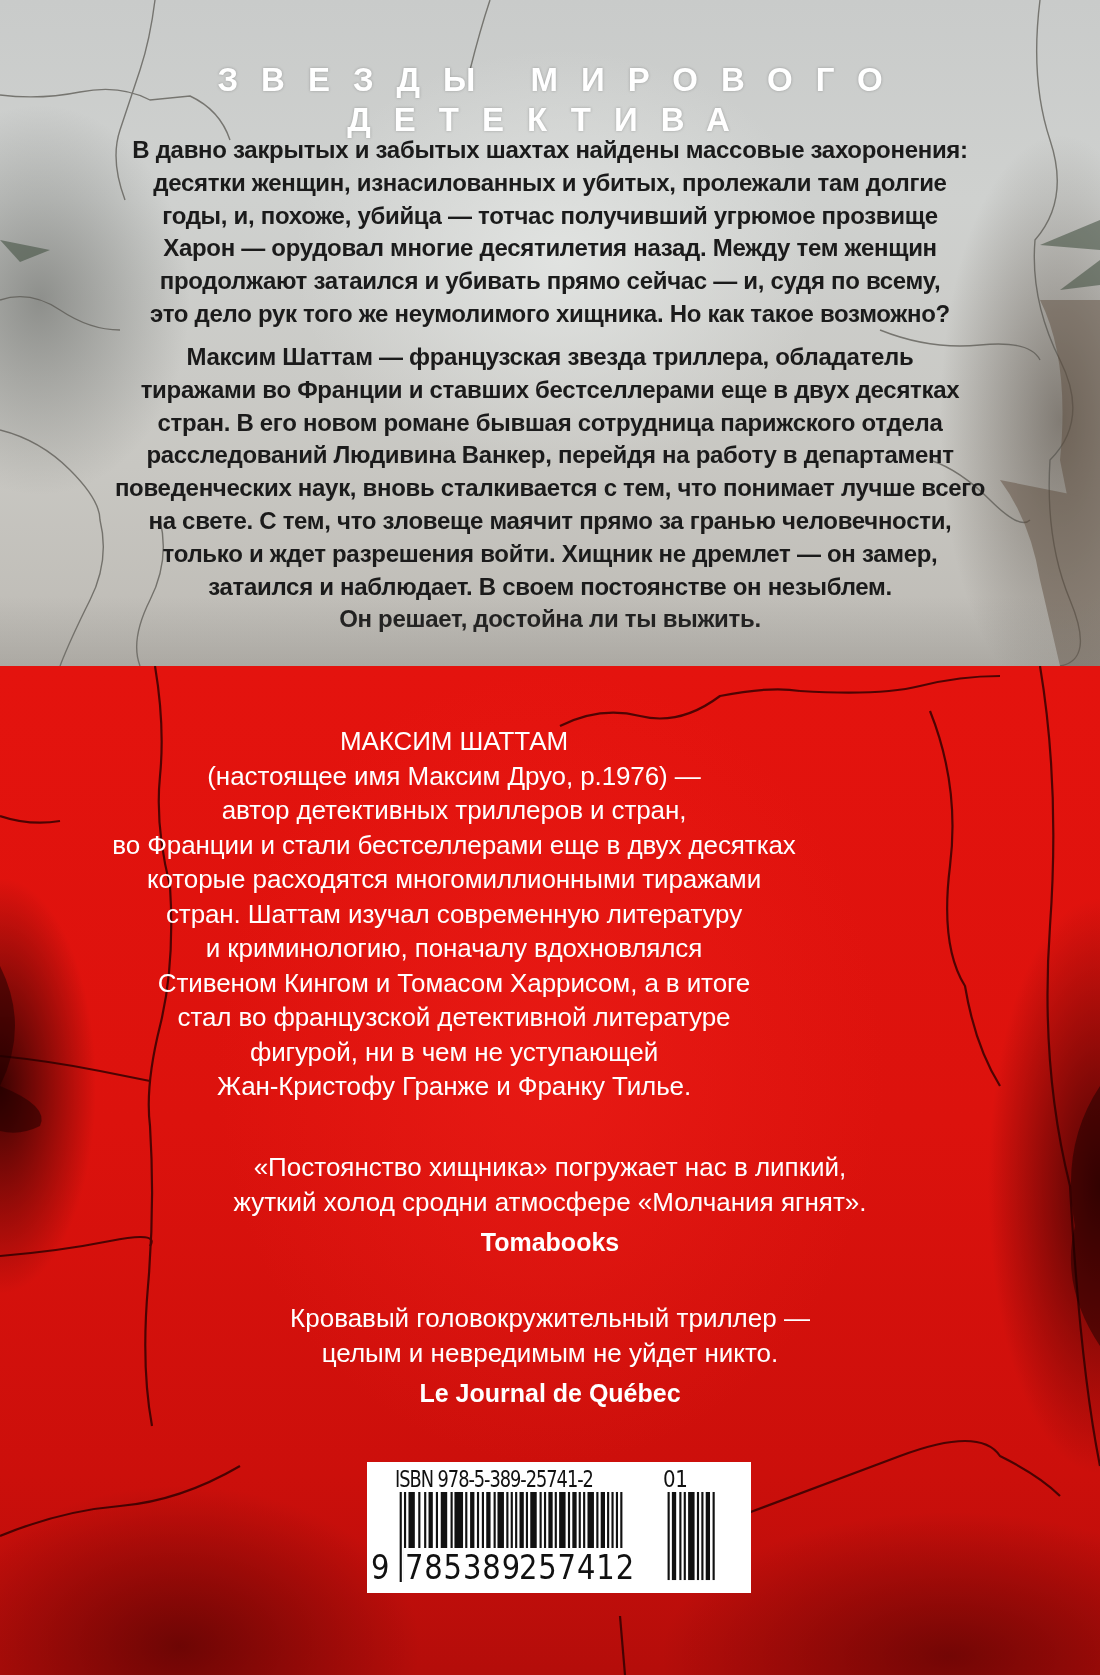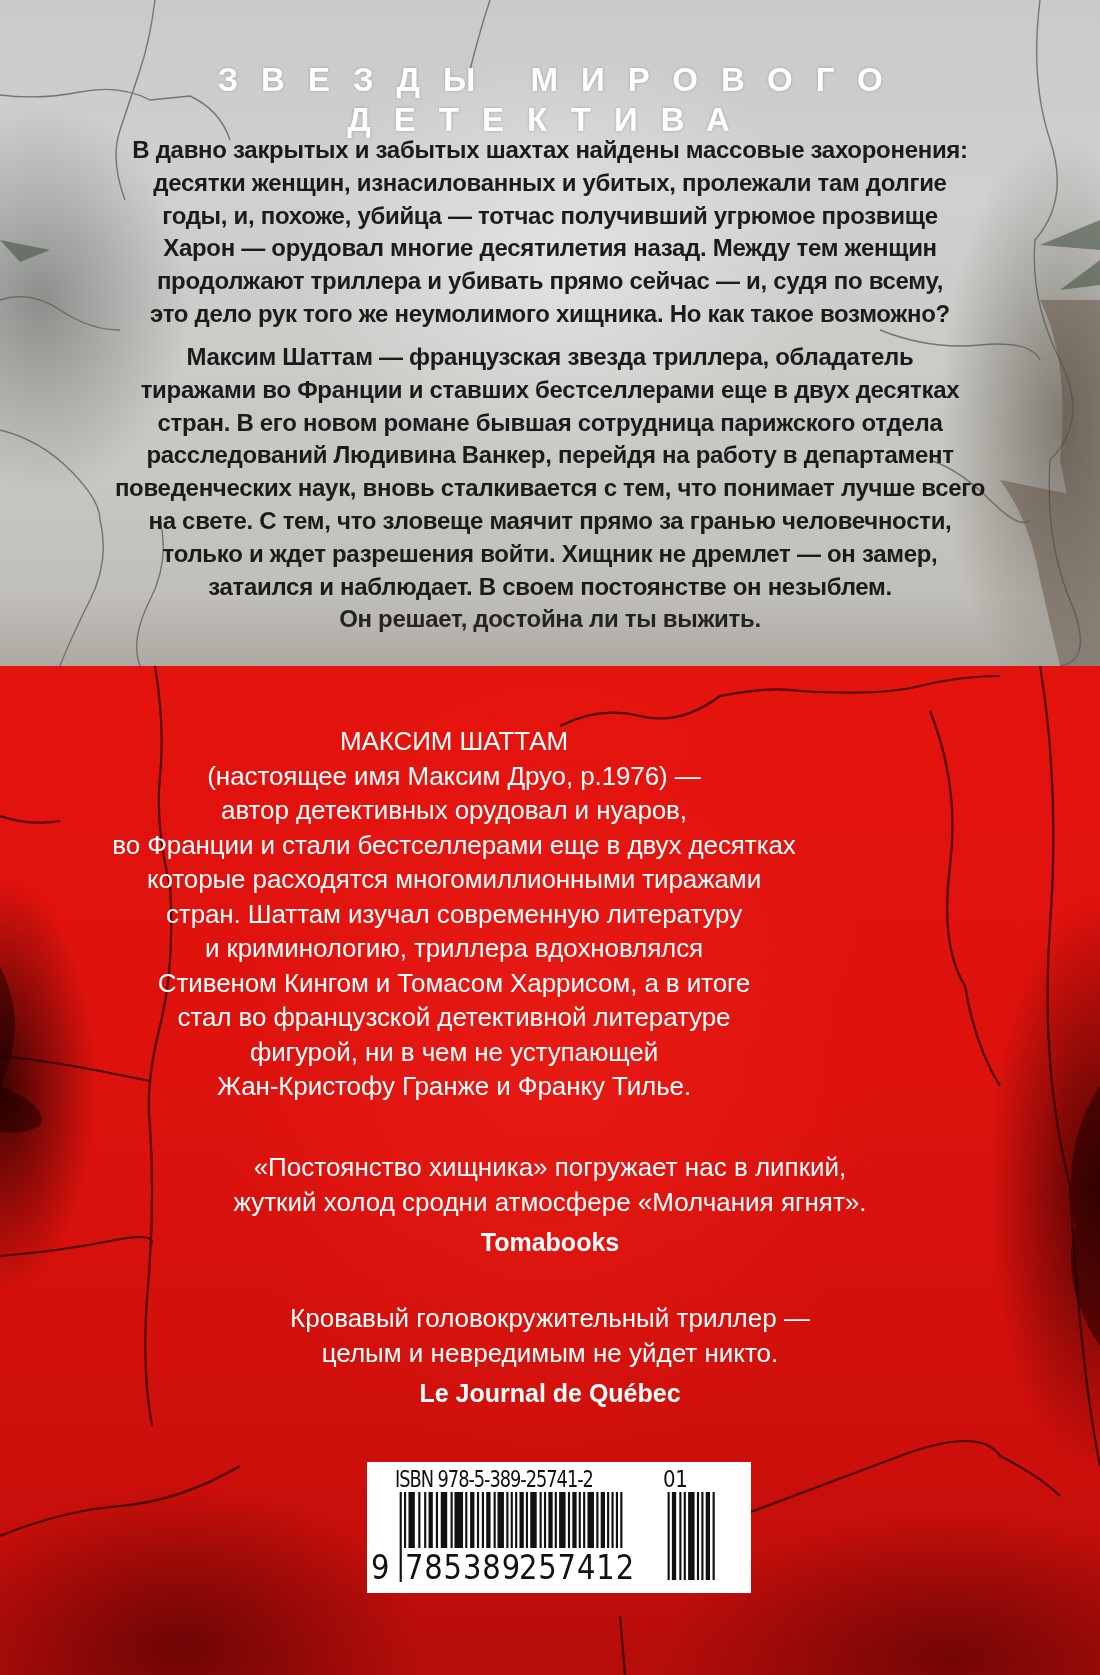--- a/index.html
+++ b/index.html
@@ -112,21 +112,21 @@
     </g>
   </svg>
 
   <div class="series-title">ЗВЕЗДЫ МИРОВОГО ДЕТЕКТИВА</div>
 
   <div class="top-para" id="p1">
     <span>В давно закрытых и забытых шахтах найдены массовые захоронения:</span>
     <span>десятки женщин, изнасилованных и убитых, пролежали там долгие</span>
     <span>годы, и, похоже, убийца — тотчас получивший угрюмое прозвище</span>
     <span>Харон — орудовал многие десятилетия назад. Между тем женщин</span>
-    <span>продолжают триллера и убивать прямо сейчас — и, судя по всему,</span>
+    <span>продолжают затаился и убивать прямо сейчас — и, судя по всему,</span>
     <span>это дело рук того же неумолимого хищника. Но как такое возможно?</span>
   </div>
 
   <div class="top-para" id="p2">
     <span>Максим Шаттам — французская звезда триллера, обладатель</span>
     <span>тиражами во Франции и ставших бестселлерами еще в двух десятках</span>
     <span>стран. В его новом романе бывшая сотрудница парижского отдела</span>
     <span>расследований Людивина Ванкер, перейдя на работу в департамент</span>
     <span>поведенческих наук, вновь сталкивается с тем, что понимает лучше всего</span>
     <span>на свете. С тем, что зловеще маячит прямо за гранью человечности,</span>
@@ -156,25 +156,25 @@
       <path d="M0 420 Q50 440 40 460 Q20 470 0 465 Z"></path>
       <path d="M1100 420 Q1060 480 1075 560 Q1060 620 1100 680 Z"></path>
     </g>
   </svg>
 
 </div>
 
 <div class="red-text" id="bio">
   <span>МАКСИМ ШАТТАМ</span>
   <span>(настоящее имя Максим Друо, р.1976) —</span>
-  <span>автор детективных орудовал и нуаров,</span>
+  <span>автор детективных триллеров и стран,</span>
   <span>во Франции и стали бестселлерами еще в двух десятках</span>
   <span>которые расходятся многомиллионными тиражами</span>
   <span>стран. Шаттам изучал современную литературу</span>
-  <span>и криминологию, триллера вдохновлялся</span>
+  <span>и криминологию, поначалу вдохновлялся</span>
   <span>Стивеном Кингом и Томасом Харрисом, а в итоге</span>
   <span>стал во французской детективной литературе</span>
   <span>фигурой, ни в чем не уступающей</span>
   <span>Жан-Кристофу Гранже и Франку Тилье.</span>
 </div>
 
 <div class="quote" id="q1">
   <span>«Постоянство хищника» погружает нас в липкий,</span>
   <span>жуткий холод сродни атмосфере «Молчания ягнят».</span>
   <span class="source">Tomabooks</span>

